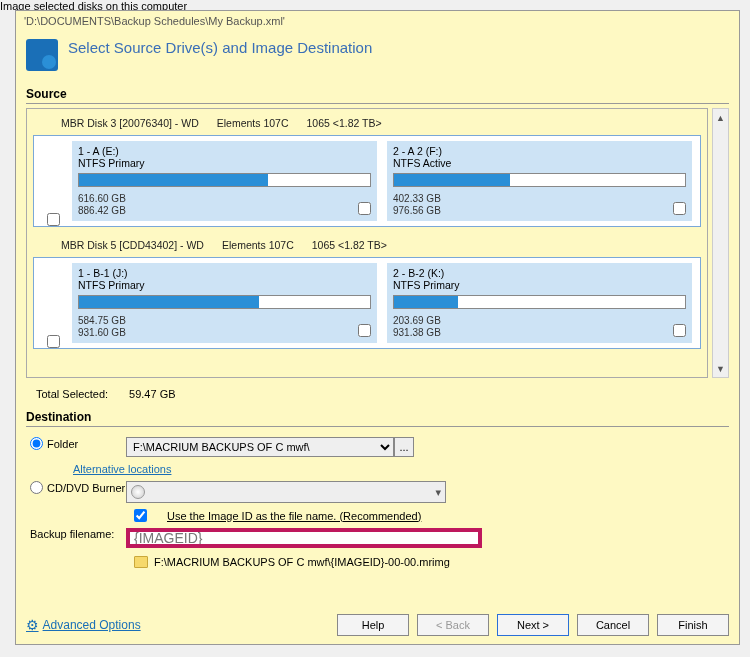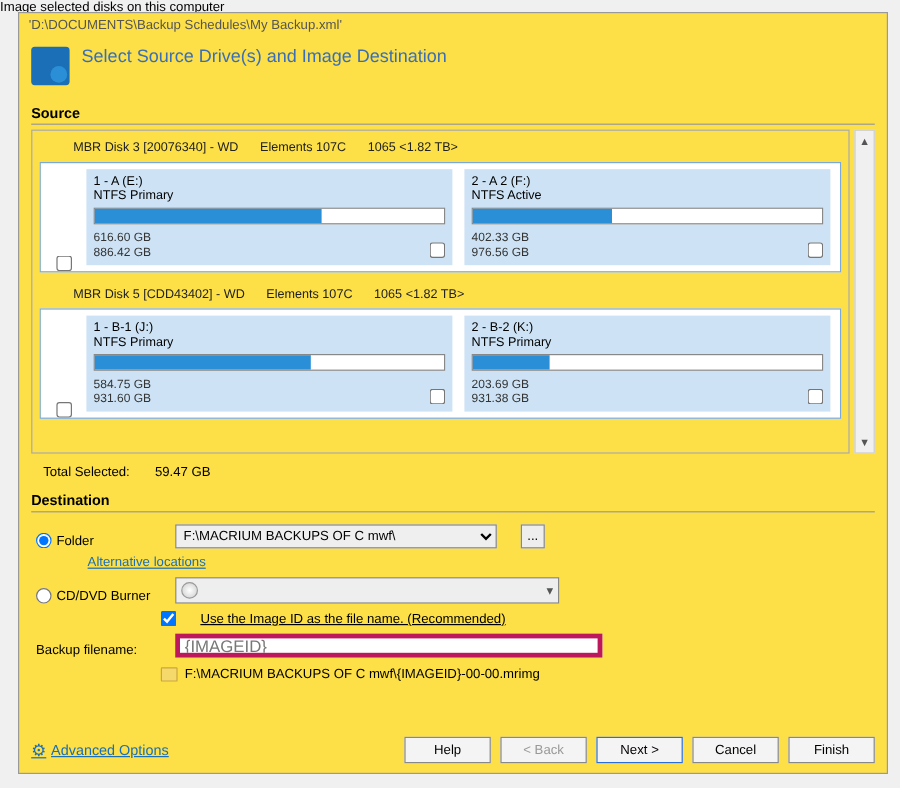--- a/index.html
+++ b/index.html
@@ -1,18 +1,18 @@
 <!DOCTYPE html>
 <html><head>
 <meta charset="utf-8">
 <style>
 * { box-sizing: border-box; margin: 0; padding: 0; font-family: "Segoe UI", Tahoma, sans-serif; }
 body { background: #f0f0f0; font-size: 11px; width: 750px; height: 657px; overflow: hidden; position: relative; }
 .bg-text { position: absolute; top: 0; left: 0; font-size: 11px; color: #000; white-space: pre; }
-.dialog { position: absolute; top: 10px; left: 15px; width: 725px; height: 635px; background: #fde047; border: 1px solid #999; display: flex; flex-direction: column; }
+.dialog { position: absolute; top: 10px; left: 15px; width: 725px; height: 635px; background: #fef9c3; border: 1px solid #999; display: flex; flex-direction: column; }
 .titlebar { padding: 4px 8px; font-size: 11px; color: #555; }
 .header { display: flex; align-items: flex-start; padding: 8px 10px 14px 10px; gap: 10px; }
 .header-title { color: #3a6fb7; font-size: 15px; }
 .hdd-icon { width: 32px; height: 32px; background: #1a6fb7; border-radius: 3px; position: relative; }
 .hdd-icon::after { content: ""; position: absolute; bottom: 2px; right: 2px; width: 14px; height: 14px; background: #2a8fd7; border-radius: 50%; }
 .section { padding: 0 10px; }
 .section-label { font-weight: bold; font-size: 12px; padding: 2px 0; border-bottom: 1px solid #999; margin-bottom: 4px; }
 
 .source-area { display: flex; gap: 4px; }
 .disk-list { flex: 1; border: 1px solid #aaa; height: 270px; overflow-y: hidden; }
@@ -31,21 +31,21 @@
 .bar { height: 14px; background: #fff; border: 1px solid #888; margin-bottom: 6px; position: relative; }
 .bar-fill { height: 100%; background: #2a8fd7; }
 .part-sizes { font-size: 10px; line-height: 1.2; color: #333; }
 .part-chk { position: absolute; right: 6px; bottom: 6px; }
 input[type=checkbox] { width: 13px; height: 13px; }
 
 .totals { padding: 10px 10px 8px 10px; font-size: 11px; }
 .totals span:first-child { display: inline-block; width: 90px; }
 
 .dest-body { padding: 6px 0 0 0; }
-.dest-row { display: flex; align-items: flex-end; gap: 20px; margin-bottom: 6px; }
+.dest-row { display: flex; align-items: flex-start; gap: 0; margin-bottom: 6px; }
 .dest-label { width: 100px; font-size: 11px; display: flex; align-items: center; gap: 4px; padding-left: 4px; }
 input[type=radio] { width: 13px; height: 13px; }
 .folder-select { width: 268px; height: 20px; font-size: 11px; border: 1px solid #888; padding: 0 2px; }
 .browse-btn { width: 20px; height: 20px; border: 1px solid #888; background: #eee; font-size: 11px; }
 .alt-link { color: #1a6fb7; text-decoration: underline; font-size: 11px; margin-left: 47px; cursor: pointer; }
 .burner-select { width: 320px; height: 22px; font-size: 11px; border: 1px solid #888; background: #eee; display: flex; align-items: center; padding: 0 4px; gap: 4px; color: #555; position: relative; }
 .burner-select::after { content: "▾"; position: absolute; right: 4px; }
 .disc-icon { width: 14px; height: 14px; border-radius: 50%; background: radial-gradient(#fff,#ccc); border: 1px solid #999; }
 .use-id-row { margin-left: 108px; display: flex; align-items: center; gap: 20px; margin-top: 4px; margin-bottom: 6px; text-decoration: underline; }
 .filename-input { width: 356px; height: 20px; border: 4px solid #be185d; font-size: 14px; padding: 0 4px; color: #777; }

